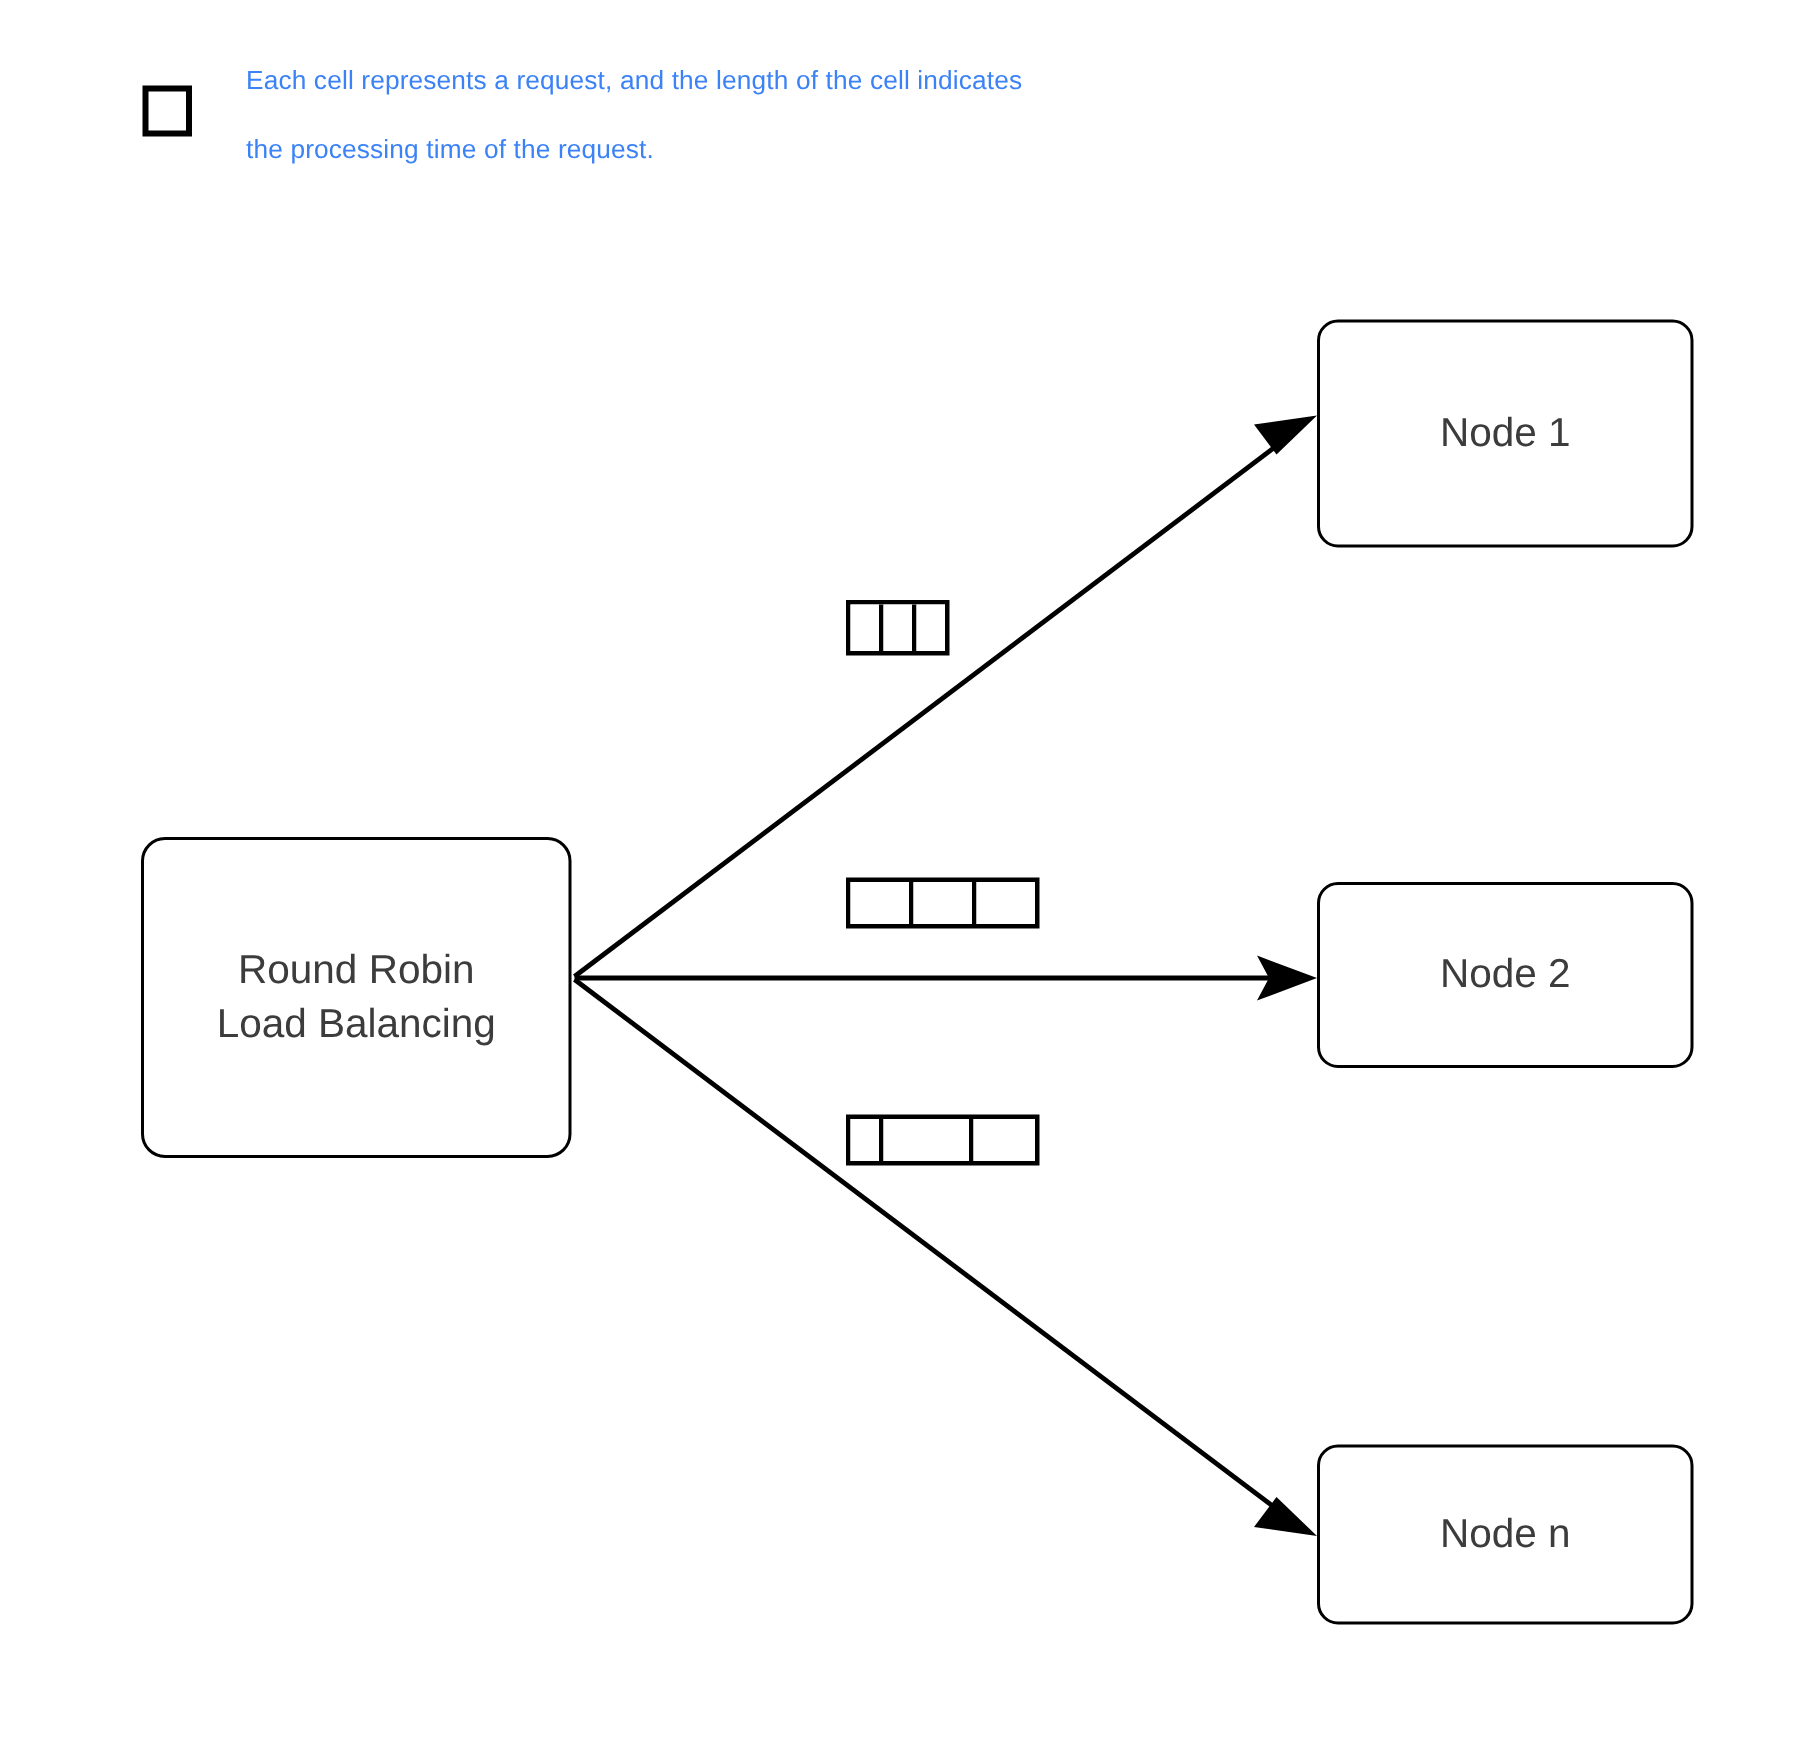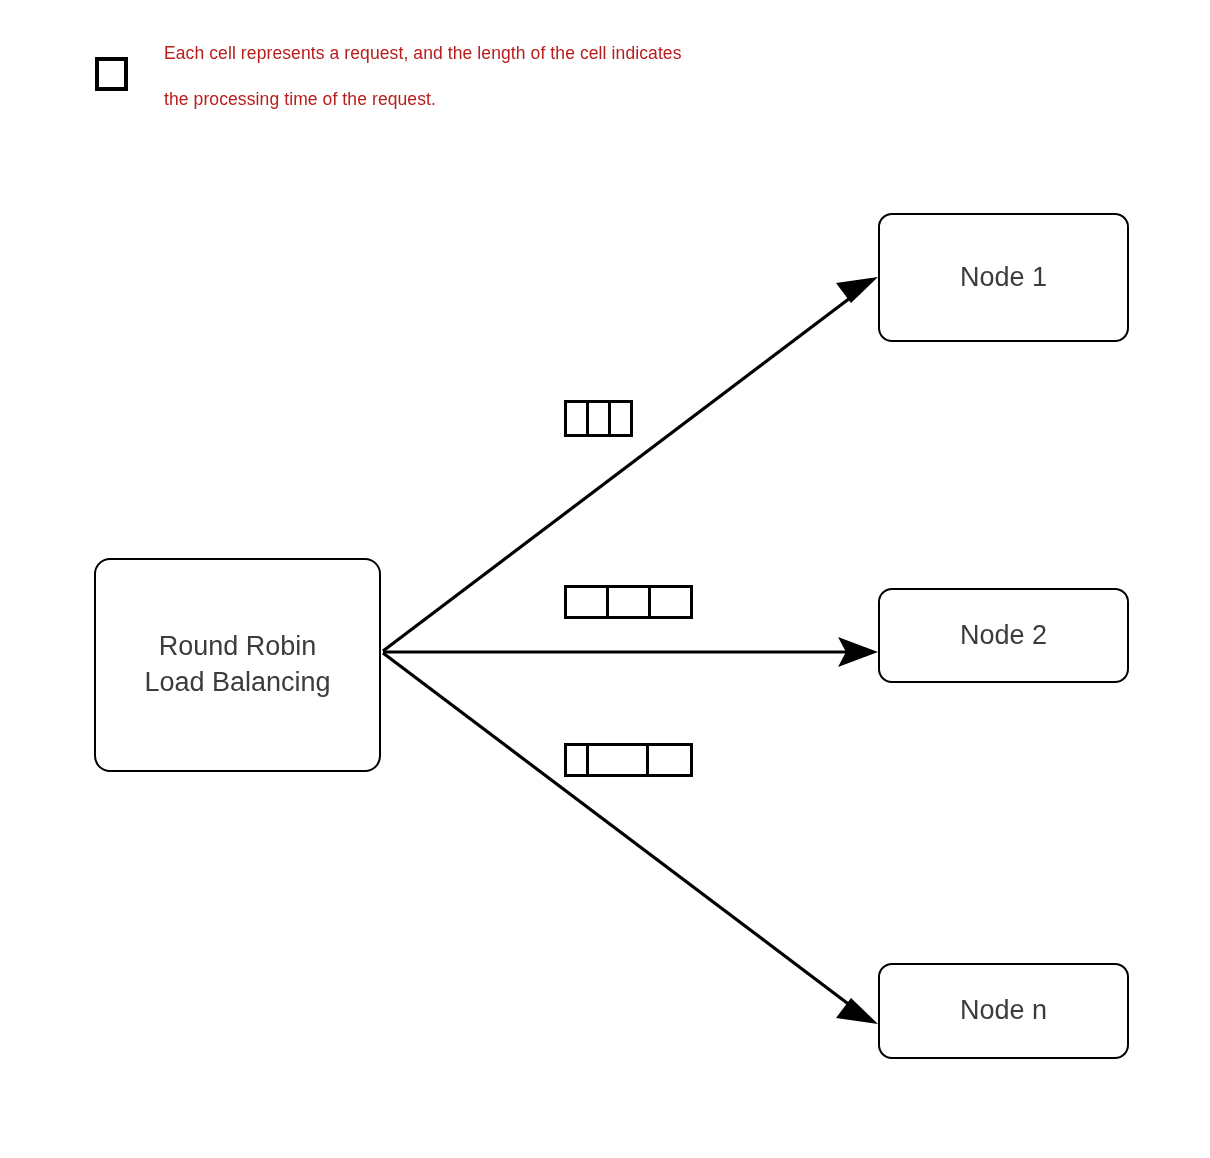--- a/index.html
+++ b/index.html
@@ -30,21 +30,21 @@
     background: #ffffff;
     box-sizing: content-box;
   }
   #legend-caption {
     position: absolute;
     left: 164px;
     top: 30px;
     width: 820px;
     font-size: 17.5px;
     line-height: 46px;
-    color: #b91c1c;
+    color: #3b82f6;
     letter-spacing: 0.1px;
     white-space: pre-line;
   }
 
   
   #edges {
     position: absolute;
     left: 0;
     top: 0;
     width: 1210px;
@@ -82,23 +82,23 @@
 
   #box-hub {
     left: 94px;
     top: 558px;
     width: 287px;
     height: 214px;
     border-radius: 16px;
   }
   #box-hub .node-label { font-size: 27px; }
 
-  #box-node-1 { left: 878px; top: 213px;  width: 251px; height: 129px; }
-  #box-node-2 { left: 878px; top: 588px;  width: 251px; height: 95px; }
-  #box-node-n { left: 878px; top: 963px;  width: 251px; height: 96px; }
+  #box-node-1 { left: 878px; top: 213px;  width: 251px; height: 152px; }
+  #box-node-2 { left: 878px; top: 588px;  width: 251px; height: 124px; }
+  #box-node-n { left: 878px; top: 963px;  width: 251px; height: 120px; }
 
   
   .cell-strip {
     position: absolute;
     display: flex;
     box-sizing: border-box;
     border: 3.4px solid #000000;
     background: #ffffff;
     height: 37px;
   }

